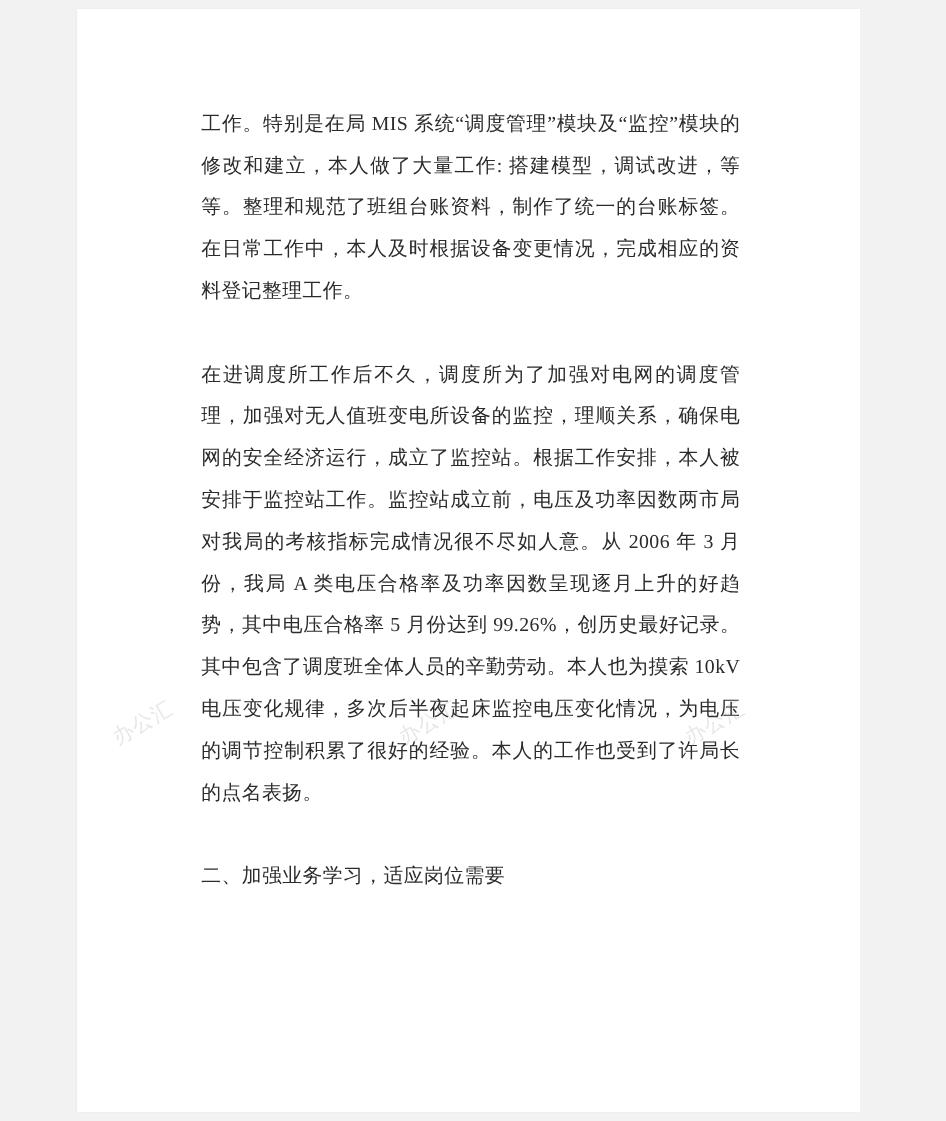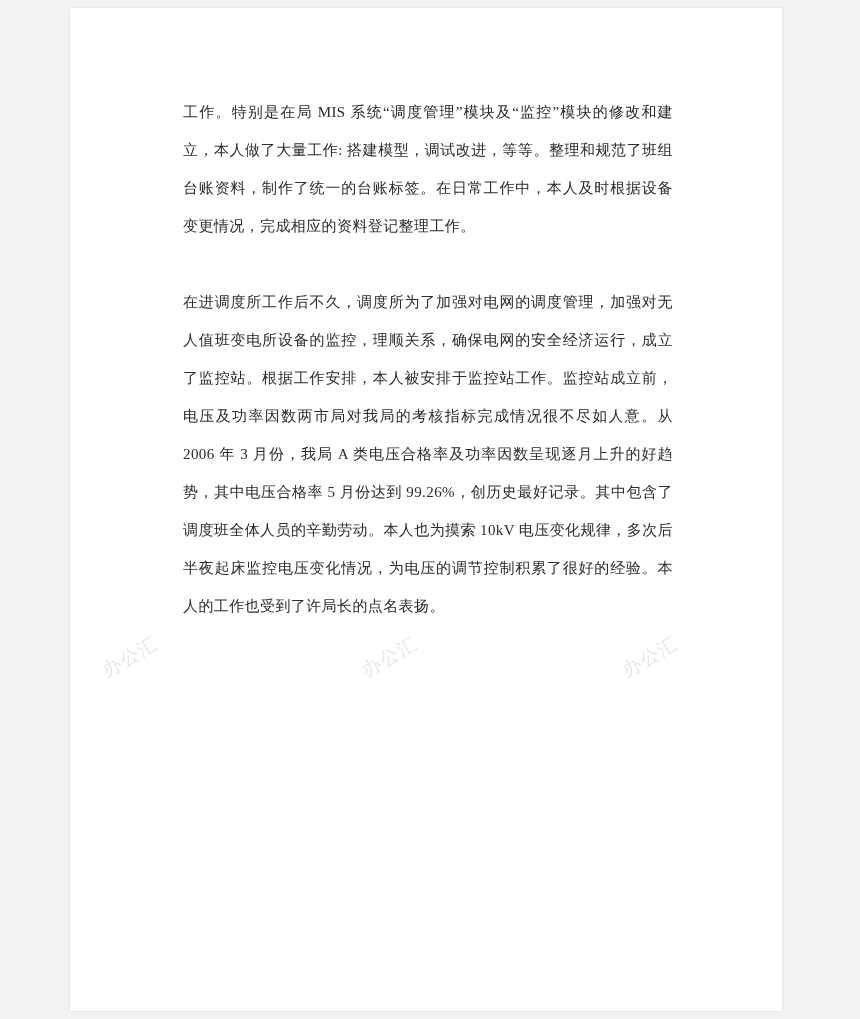--- a/index.html
+++ b/index.html
@@ -30,21 +30,21 @@
     overflow: hidden;
   }
   .doc-body {
     position: absolute;
     left: 113px;
     top: 85px;
     width: 490px;
   }
   .para {
     margin: 0 0 0 0;
-    font-size: 15px;
+    font-size: 18px;
     line-height: 38px;
     color: #2b2b2b;
     text-align: justify;
     text-justify: inter-ideograph;
     letter-spacing: 0.4px;
     font-family: "Liberation Serif", serif;
   }
   .para + .para {
     margin-top: 38px;
   }
@@ -64,18 +64,19 @@
   .wm3 { left: 550px; top: 636px; }
 </style>
 </head>
 <body>
 
 <div class="page-wrap">
   <div class="page">
     <div class="doc-body">
       <p class="para">工作。特别是在局 MIS 系统“调度管理”模块及“监控”模块的修改和建立，本人做了大量工作: 搭建模型，调试改进，等等。整理和规范了班组台账资料，制作了统一的台账标签。在日常工作中，本人及时根据设备变更情况，完成相应的资料登记整理工作。</p>
       <p class="para">在进调度所工作后不久，调度所为了加强对电网的调度管理，加强对无人值班变电所设备的监控，理顺关系，确保电网的安全经济运行，成立了监控站。根据工作安排，本人被安排于监控站工作。监控站成立前，电压及功率因数两市局对我局的考核指标完成情况很不尽如人意。从 2006 年 3 月份，我局 A 类电压合格率及功率因数呈现逐月上升的好趋势，其中电压合格率 5 月份达到 99.26%，创历史最好记录。其中包含了调度班全体人员的辛勤劳动。本人也为摸索 10kV 电压变化规律，多次后半夜起床监控电压变化情况，为电压的调节控制积累了很好的经验。本人的工作也受到了许局长的点名表扬。</p>
+      <p class="para">二、加强业务学习，适应岗位需要</p>
     </div>
     <div class="watermark wm1">办公汇</div>
     <div class="watermark wm2">办公汇</div>
     <div class="watermark wm3">办公汇</div>
   </div>
 </div>
 
 </body></html>

